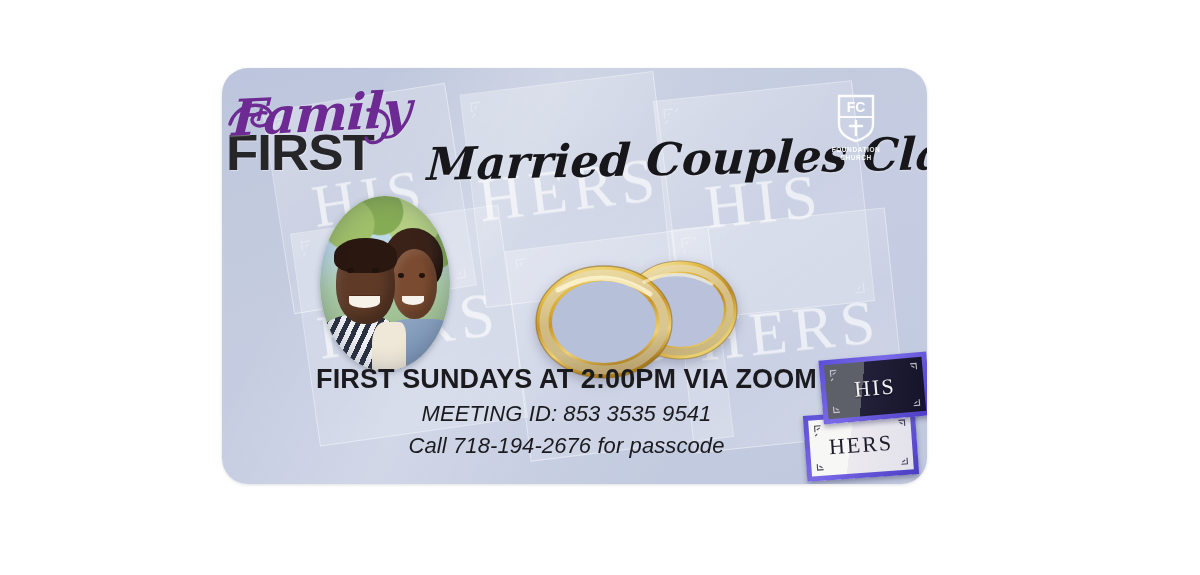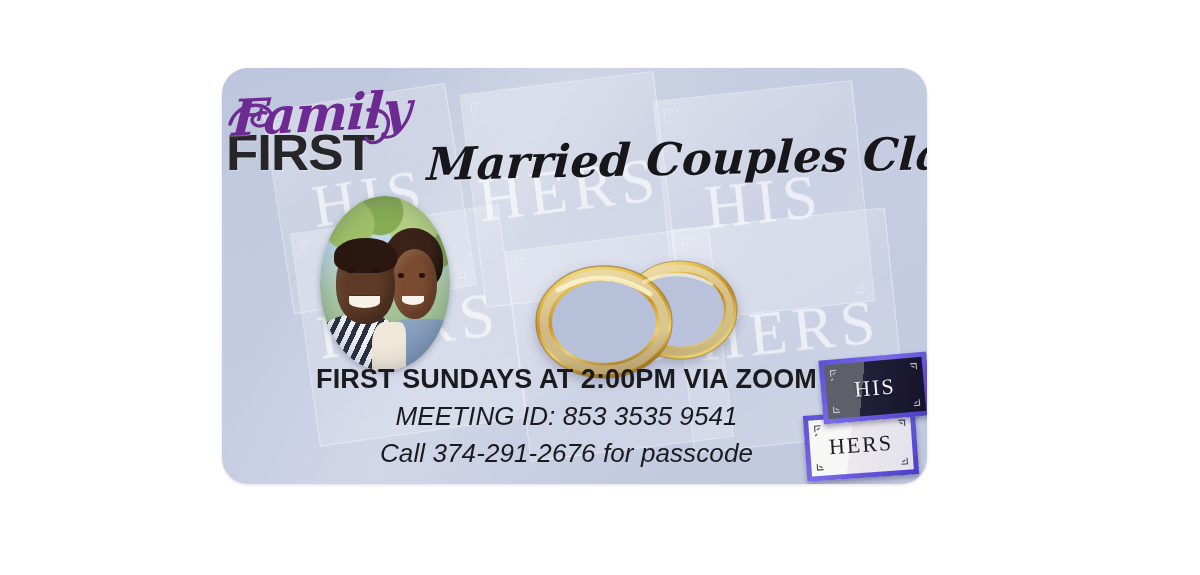--- a/index.html
+++ b/index.html
@@ -175,21 +175,21 @@
   
   #info { position:absolute; left:0; right:0; top:296px; text-align:center; }
   #info .l1 {
     font-family:"Liberation Sans", sans-serif;
     font-weight:700; font-size:27px; color:#1b1a1e;
     letter-spacing:.1px; margin-bottom:6px;
     transform:translateX(-8px);
   }
   #info .l2, #info .l3 {
     font-family:"Liberation Sans", sans-serif;
-    font-style:italic; font-size:26px; color:#1b1a1e;
+    font-style:italic; font-size:22px; color:#1b1a1e;
     letter-spacing:.1px; transform:translateX(-8px);
   }
   #info .l2 { margin-bottom:6px; }
 
   
   #plaques { position:absolute; left:583px; top:288px; width:124px; height:128px; }
 
   .plaque { position:absolute; }
   .plaque .frame {
     position:absolute; inset:0;
@@ -341,20 +341,33 @@
       <div class="first">FIRST</div>
       <div class="family">Family</div>
       <svg class="swash" viewBox="0 0 214 54">
         <path d="M12 30 C18 10, 44 6, 52 18 C58 27, 44 36, 36 30 C30 25, 38 17, 48 19" fill="none" stroke="#6c2a92" stroke-width="3.4" stroke-linecap="round"></path>
         <path d="M150 16 C168 14, 176 26, 166 42 C160 51, 150 50, 148 44" fill="none" stroke="#6c2a92" stroke-width="3.4" stroke-linecap="round"></path>
       </svg>
     </div>
 
     <div id="headline">Married Couples Class</div>
 
+    <div id="logo">
+      <svg width="40" height="50" viewBox="0 0 40 50">
+        <path d="M3 3 H37 V31 C37 40 30 45 20 48 C10 45 3 40 3 31 Z" fill="none" stroke="rgba(255,255,255,.93)" stroke-width="2.4"></path>
+        <path d="M3 24 H37" stroke="rgba(255,255,255,.93)" stroke-width="2"></path>
+        <text x="20" y="19" text-anchor="middle" font-family="Liberation Sans, sans-serif" font-size="14" font-weight="700" fill="rgba(255,255,255,.95)">FC</text>
+        <path d="M20 28 V42 M14 33 H26" stroke="rgba(255,255,255,.93)" stroke-width="2.6" stroke-linecap="round"></path>
+      </svg>
+      <div class="lname">
+        <span>FOUNDATION</span><br>
+        <span>CHURCH</span>
+      </div>
+      <span class="sr">FC</span>
+    </div>
 
     <div id="photo">
       <div class="scene">
         <div class="bg"></div>
         <div class="m-body"></div>
         <div class="w-body"></div>
         <div class="w-shirt"></div>
         <div class="w-hair"></div>
         <div class="w-head"></div>
         <div class="w-eye l"></div>
@@ -406,21 +419,21 @@
         <ellipse cx="92" cy="72" rx="68" ry="56" fill="none" stroke="#8a6414" stroke-width="1.3" opacity=".55"></ellipse>
         <path d="M46 40 Q92 14 138 44" fill="none" stroke="#fff8d8" stroke-width="5" stroke-linecap="round" opacity=".75"></path>
         <path d="M132 32 Q166 16 200 34" fill="none" stroke="#fff8d8" stroke-width="3.4" stroke-linecap="round" opacity=".6"></path>
       </svg>
       <span class="sr">Two interlocking gold wedding bands</span>
     </div>
 
     <div id="info">
       <div class="l1">FIRST SUNDAYS AT 2:00PM VIA ZOOM</div>
       <div class="l2">MEETING ID: 853 3535 9541</div>
-      <div class="l3">Call 374-291-2676 for passcode</div>
+      <div class="l3">Call 718-194-2676 for passcode</div>
     </div>
 
     <div id="plaques">
 
       <div class="plaque" id="pl-hers">
         <div class="frame"></div>
         <div class="inner">
           <span class="pc" style="left:3px;top:3px;">
             <svg viewBox="0 0 20 20">
                 <g fill="none" stroke="#2a2840" stroke-width="1.1">

